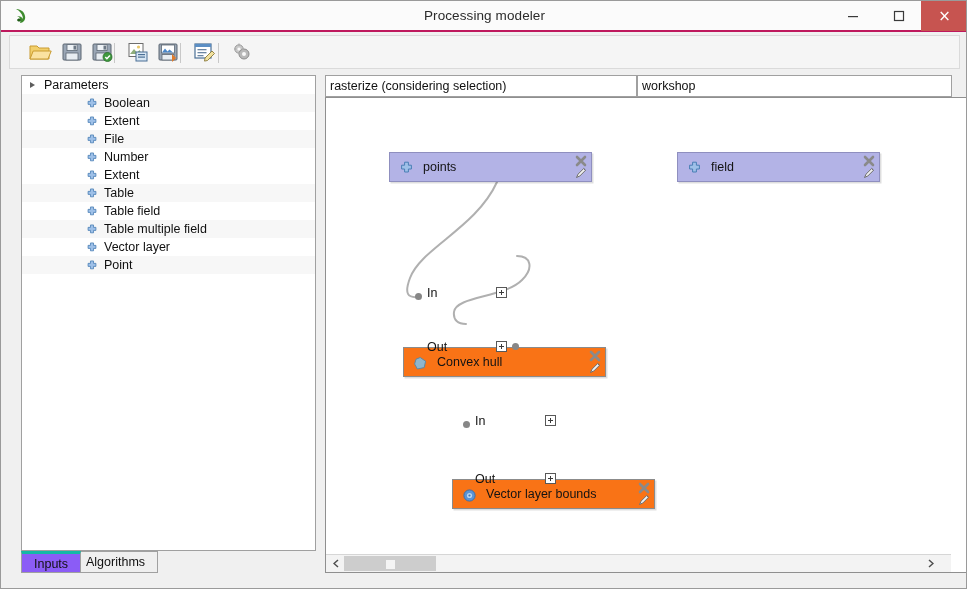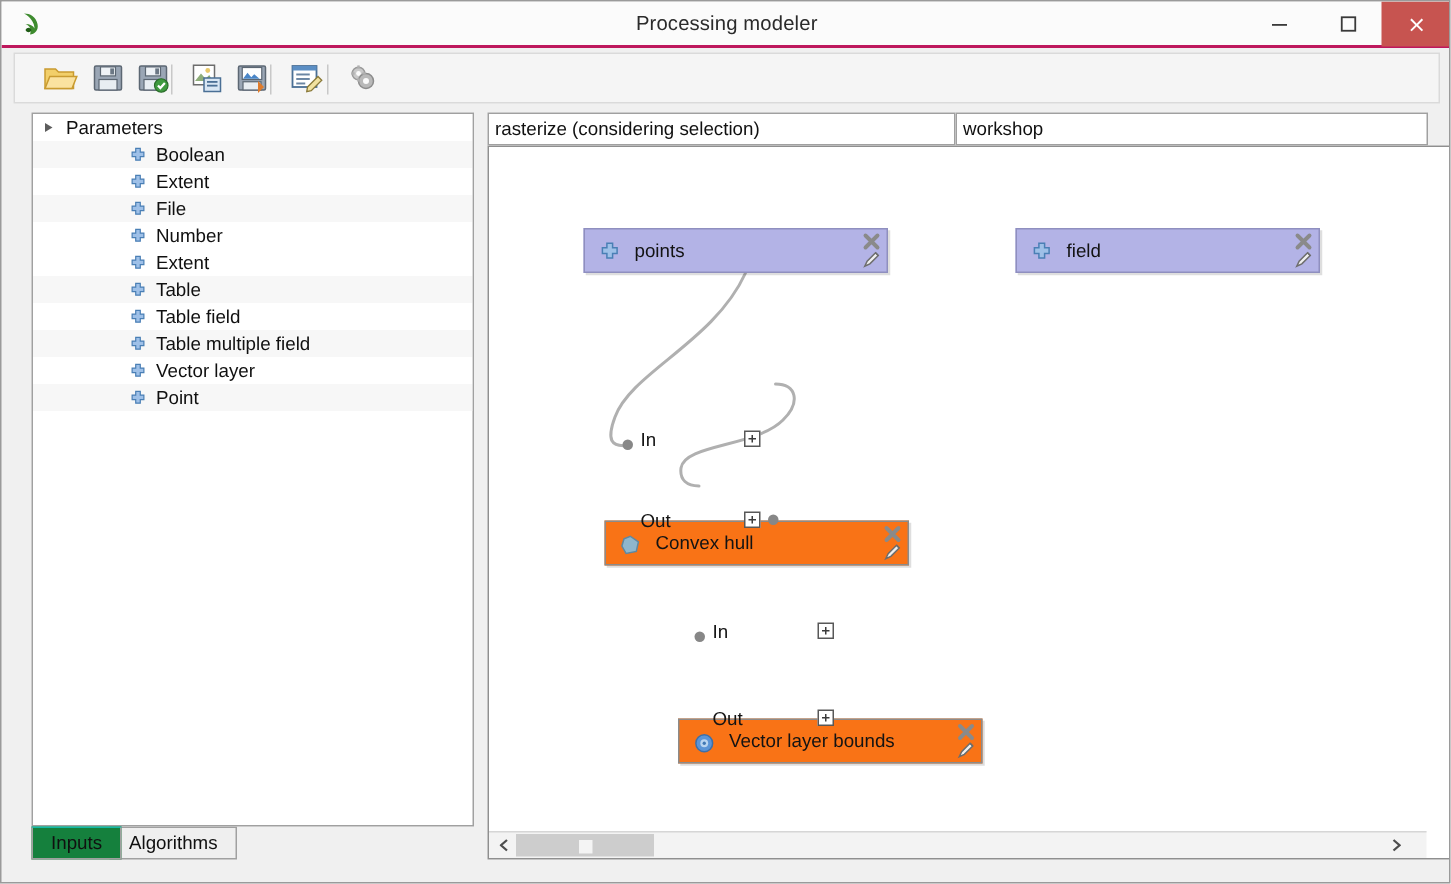--- a/index.html
+++ b/index.html
@@ -154,22 +154,22 @@
     height: 22px;
     line-height: 21px;
     padding: 0 12px;
     font-size: 12.5px;
     box-sizing: border-box;
     border: 1px solid #a0a0a0;
     color: #101010;
   }
   #ltab-inputs {
     left: 0;
-    background: #15803d;
-    border-top: 1px solid #14b8a6;
+    background: #8b5cf6;
+    border-top: 3px solid #14b8a6;
     z-index: 2;
   }
   #ltab-algorithms {
     left: 52px;
     background: #efefef;
     z-index: 1;
   }
 
   
   #name-field, #group-field {

